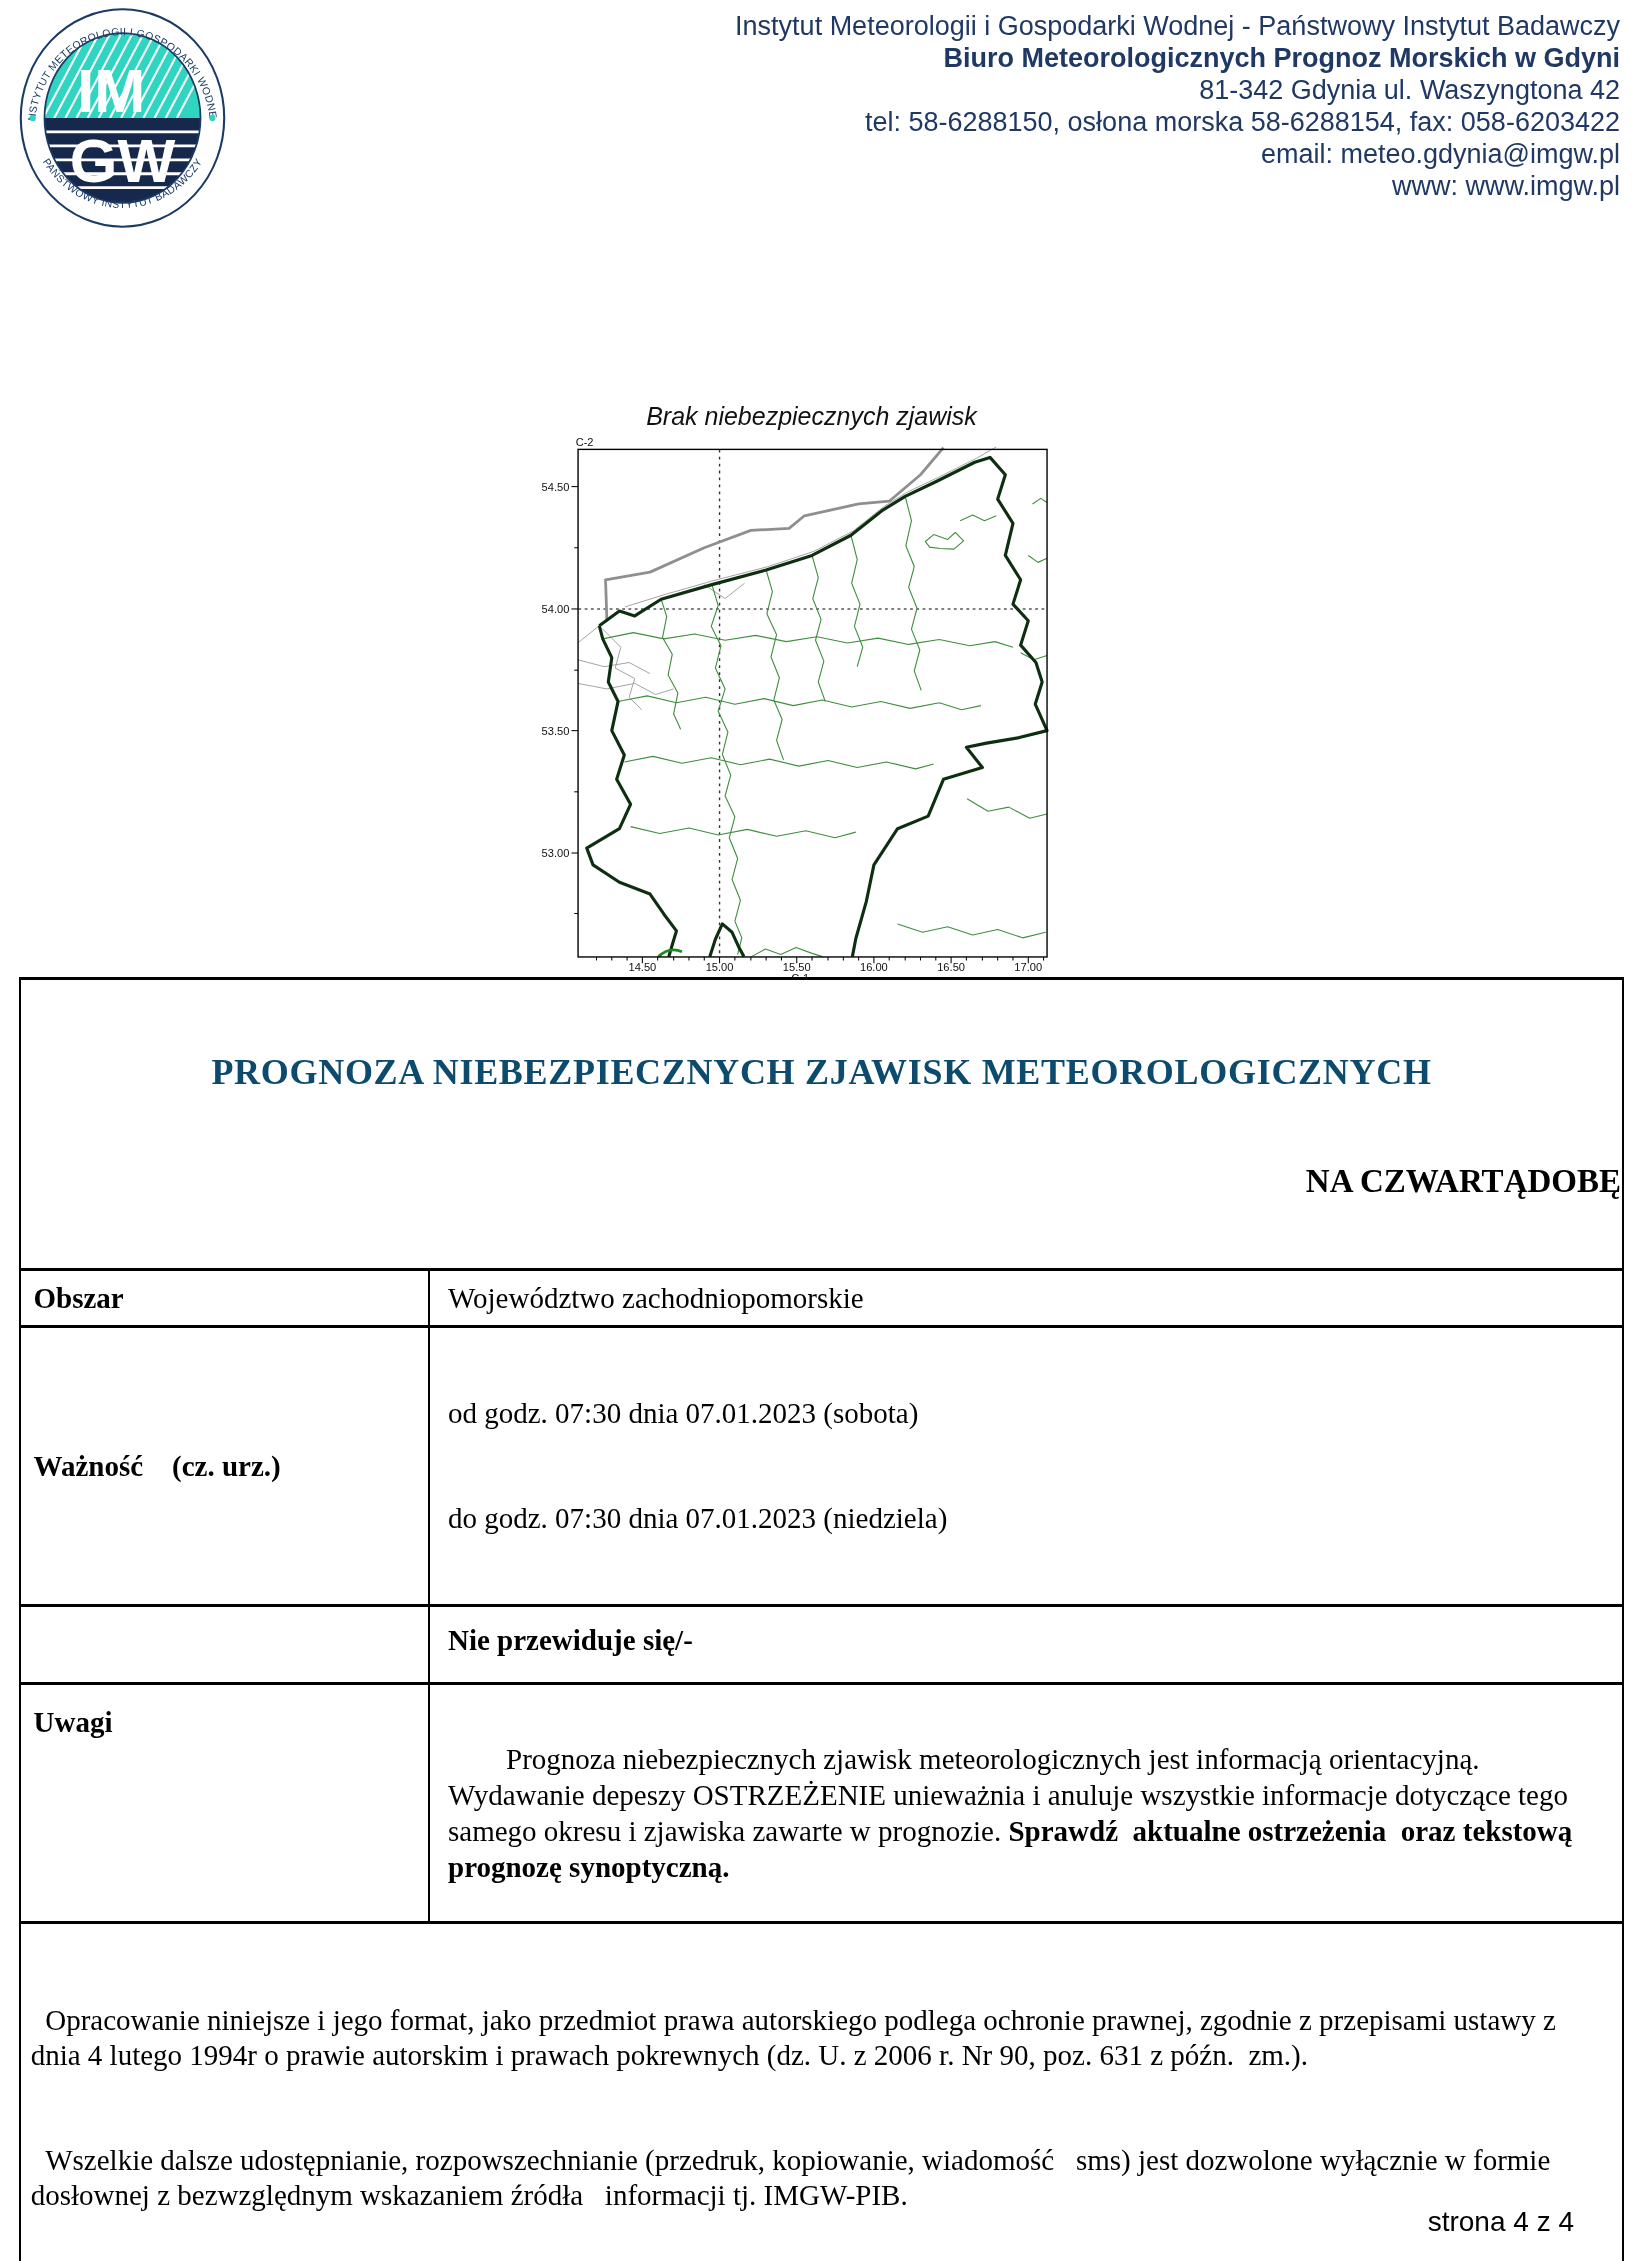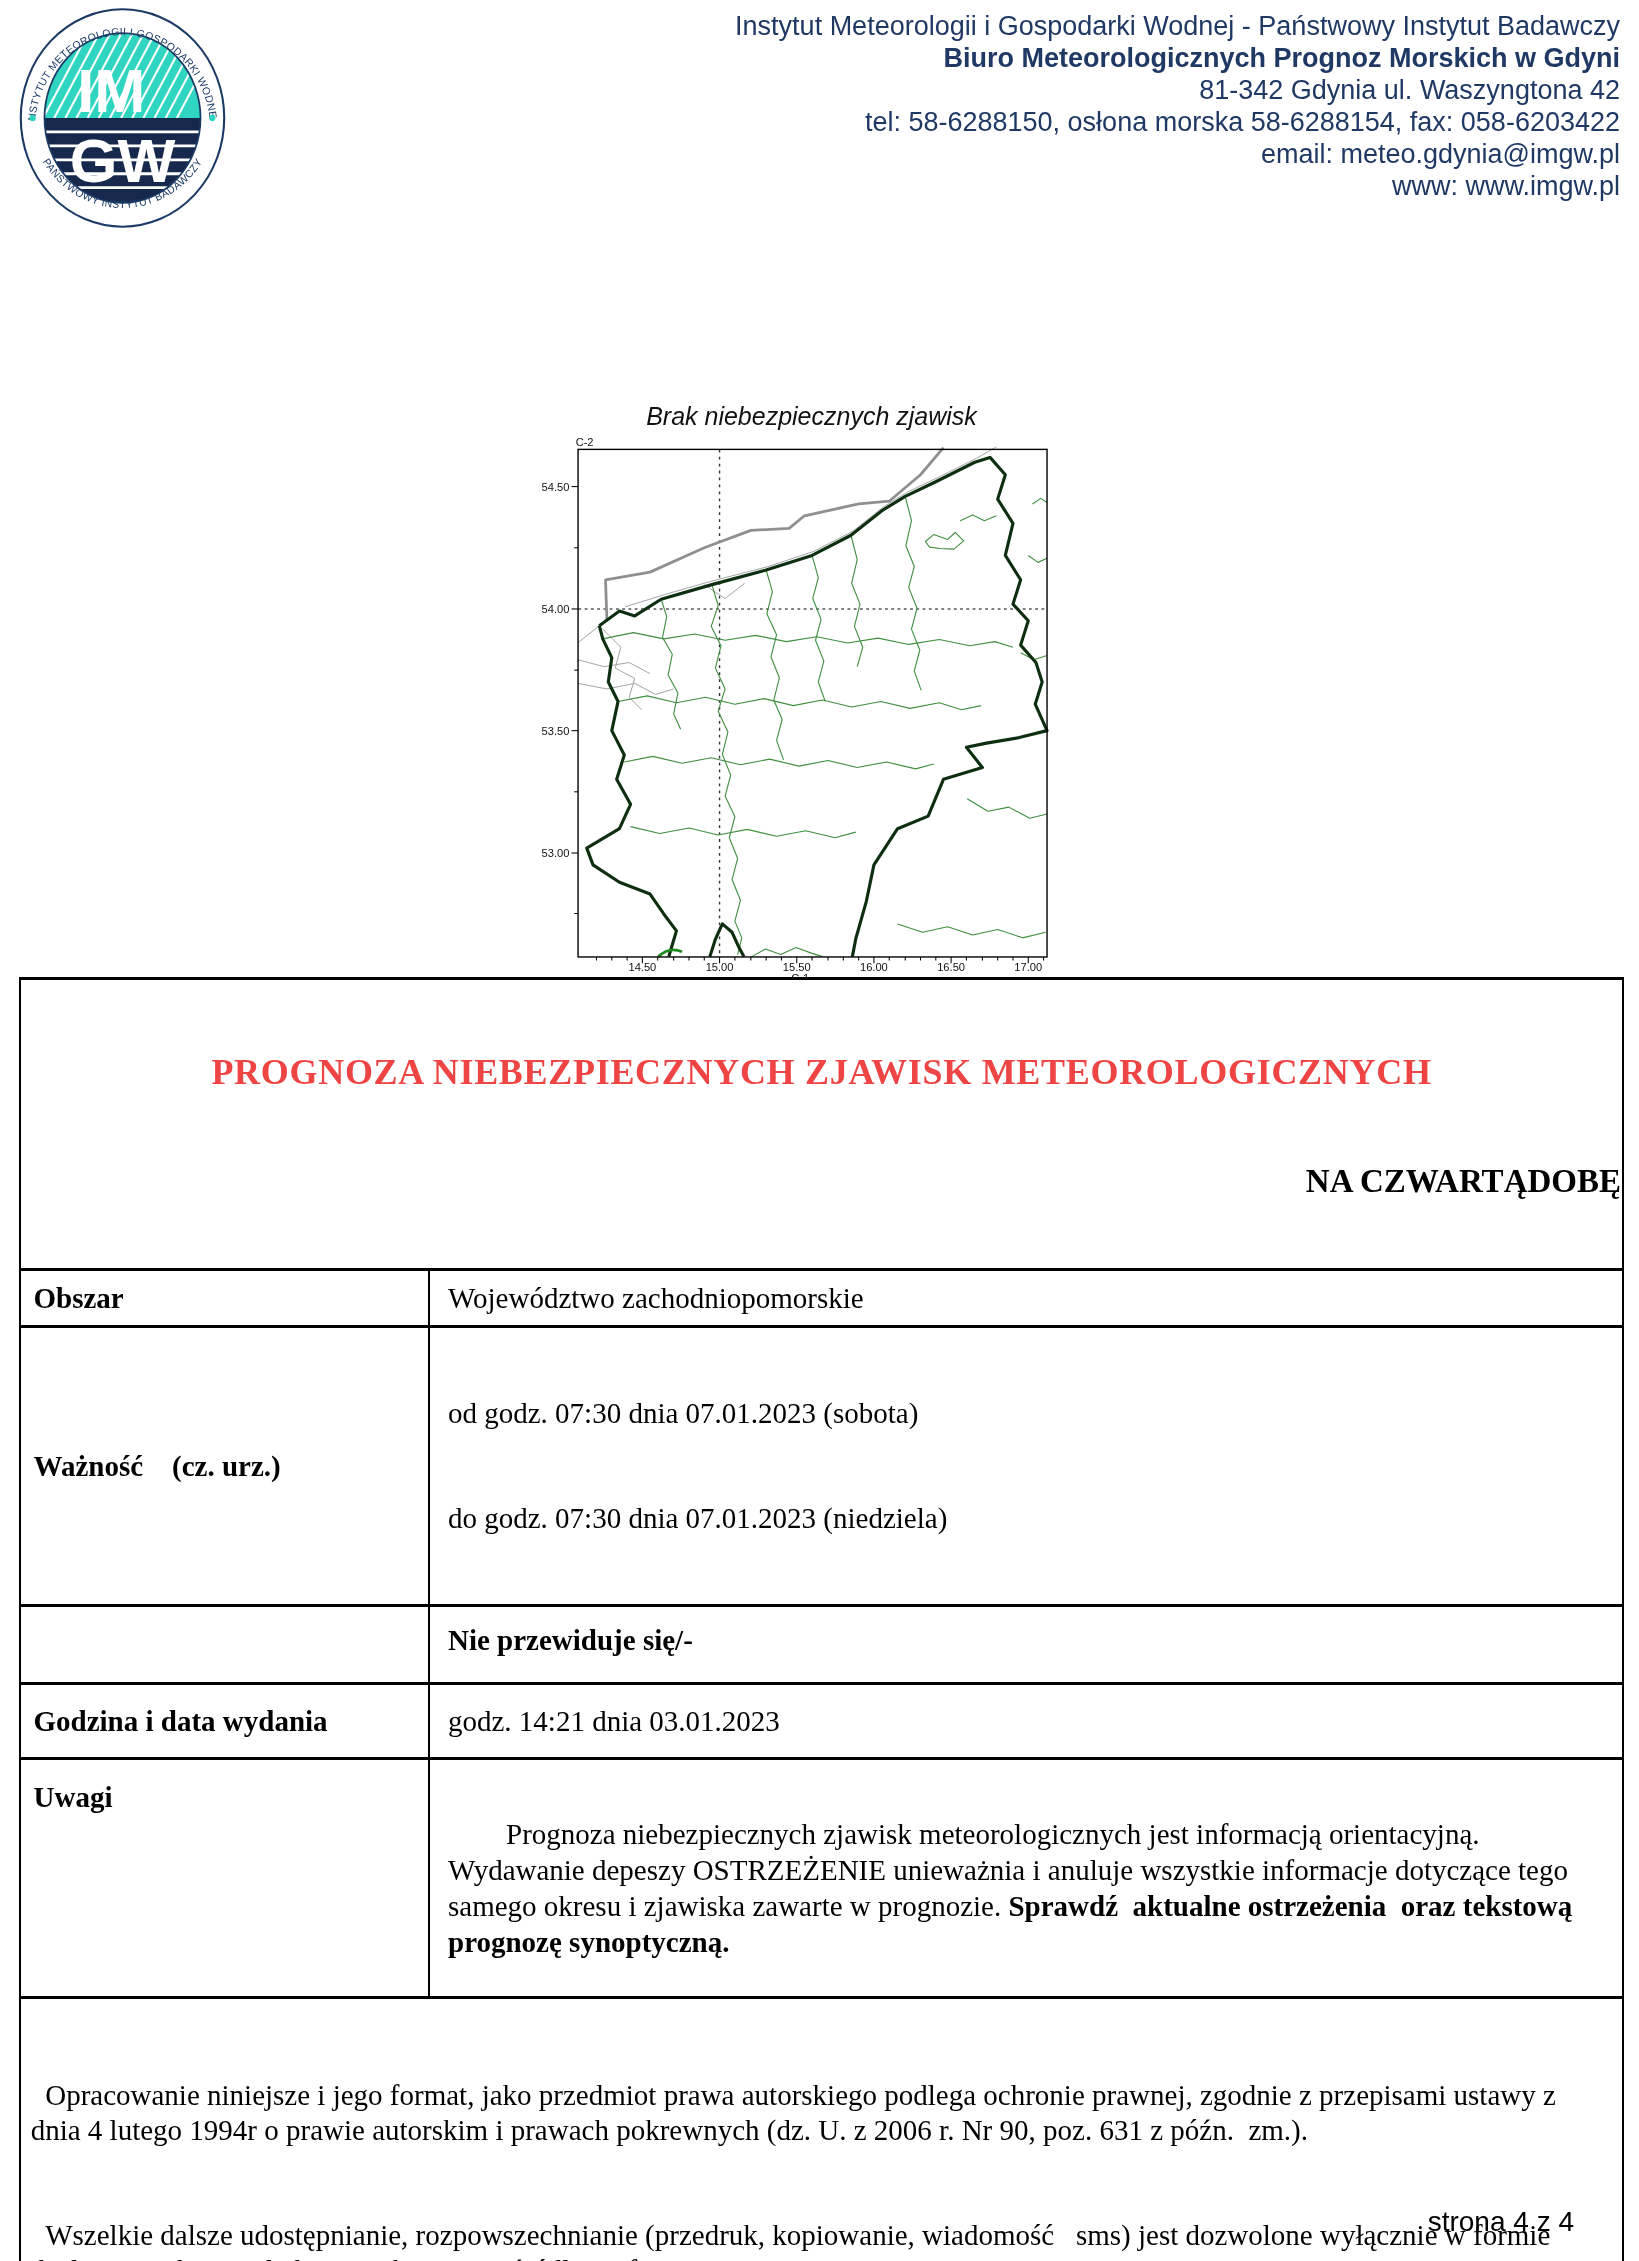--- a/index.html
+++ b/index.html
@@ -21,21 +21,21 @@
   
   table.doc{border-collapse:collapse;table-layout:fixed;width:1605px;background:#fff;}
   table.doc{border:2.1px solid #000;}
   table.doc td{border:2.1px solid #000;border-top-width:3.5px;border-bottom-width:3.5px;
                font-size:29px;white-space:pre-wrap;overflow:hidden;}
   .t1{position:absolute;left:19px;top:977px;}
   .t2{position:absolute;left:19px;top:1682px;}
   td.lbl{font-weight:bold;padding:0 7px 0 12.5px;}
   td.val{padding:0 21px 0 18px;}
   .cap{ text-align:center;vertical-align:middle;padding-top:4.2px;}
-  .cap .red{color:#ef4444;font-weight:bold;font-size:36px;line-height:45px;letter-spacing:0.7px;}
+  .cap .red{color:#0c4a6e;font-weight:bold;font-size:36px;line-height:45px;letter-spacing:0.7px;}
   .cap .blk{color:#000;font-weight:bold;font-size:33px;line-height:40px;text-align:right;}
   .top{vertical-align:top;}
   .mid{vertical-align:middle;}
   .val .ln{line-height:39px;}
   .uwagi-text{line-height:36px;}
   .legal{padding:9.7px 18px 7px 9.7px;line-height:35px;font-size:29px;}
   .legal div{white-space:pre-wrap;}
   .zlbl{line-height:40px;}
 
   
@@ -250,24 +250,20 @@
     </tr>
   </tbody>
     </table>
 
   <table class="doc t2">
     <colgroup>
         <col style="width:409px">
         <col>
       </colgroup>
     <tbody>
-        <tr>
-      <td class="lbl mid" style="height:72px">Godzina i data wydania</td>
-      <td class="val mid">godz. 14:21 dnia 03.01.2023</td>
-    </tr>
     <tr>
       <td class="lbl top" style="height:146px;padding-top:21px">Uwagi</td>
       <td class="val top uwagi-text" style="padding-top:19.5px;padding-right:41px">
         <span>Prognoza niebezpiecznych zjawisk meteorologicznych jest informacją orientacyjną. Wydawanie depeszy OSTRZEŻENIE unieważnia i anuluje wszystkie informacje dotyczące tego samego okresu i zjawiska zawarte w prognozie. </span><span style="font-weight:bold">Sprawdź  aktualne ostrzeżenia  oraz tekstową prognozę synoptyczną.</span>
       </td>
     </tr>
     <tr>
       <td colspan="2" class="legal top" style="height:159px">
         <div>  Opracowanie niniejsze i jego format, jako przedmiot prawa autorskiego podlega ochronie prawnej, zgodnie z przepisami ustawy z dnia 4 lutego 1994r o prawie autorskim i prawach pokrewnych (dz. U. z 2006 r. Nr 90, poz. 631 z późn.  zm.).</div>
         <div>  Wszelkie dalsze udostępnianie, rozpowszechnianie (przedruk, kopiowanie, wiadomość   sms) jest dozwolone wyłącznie w formie dosłownej z bezwzględnym wskazaniem źródła   informacji tj. IMGW-PIB.</div>

